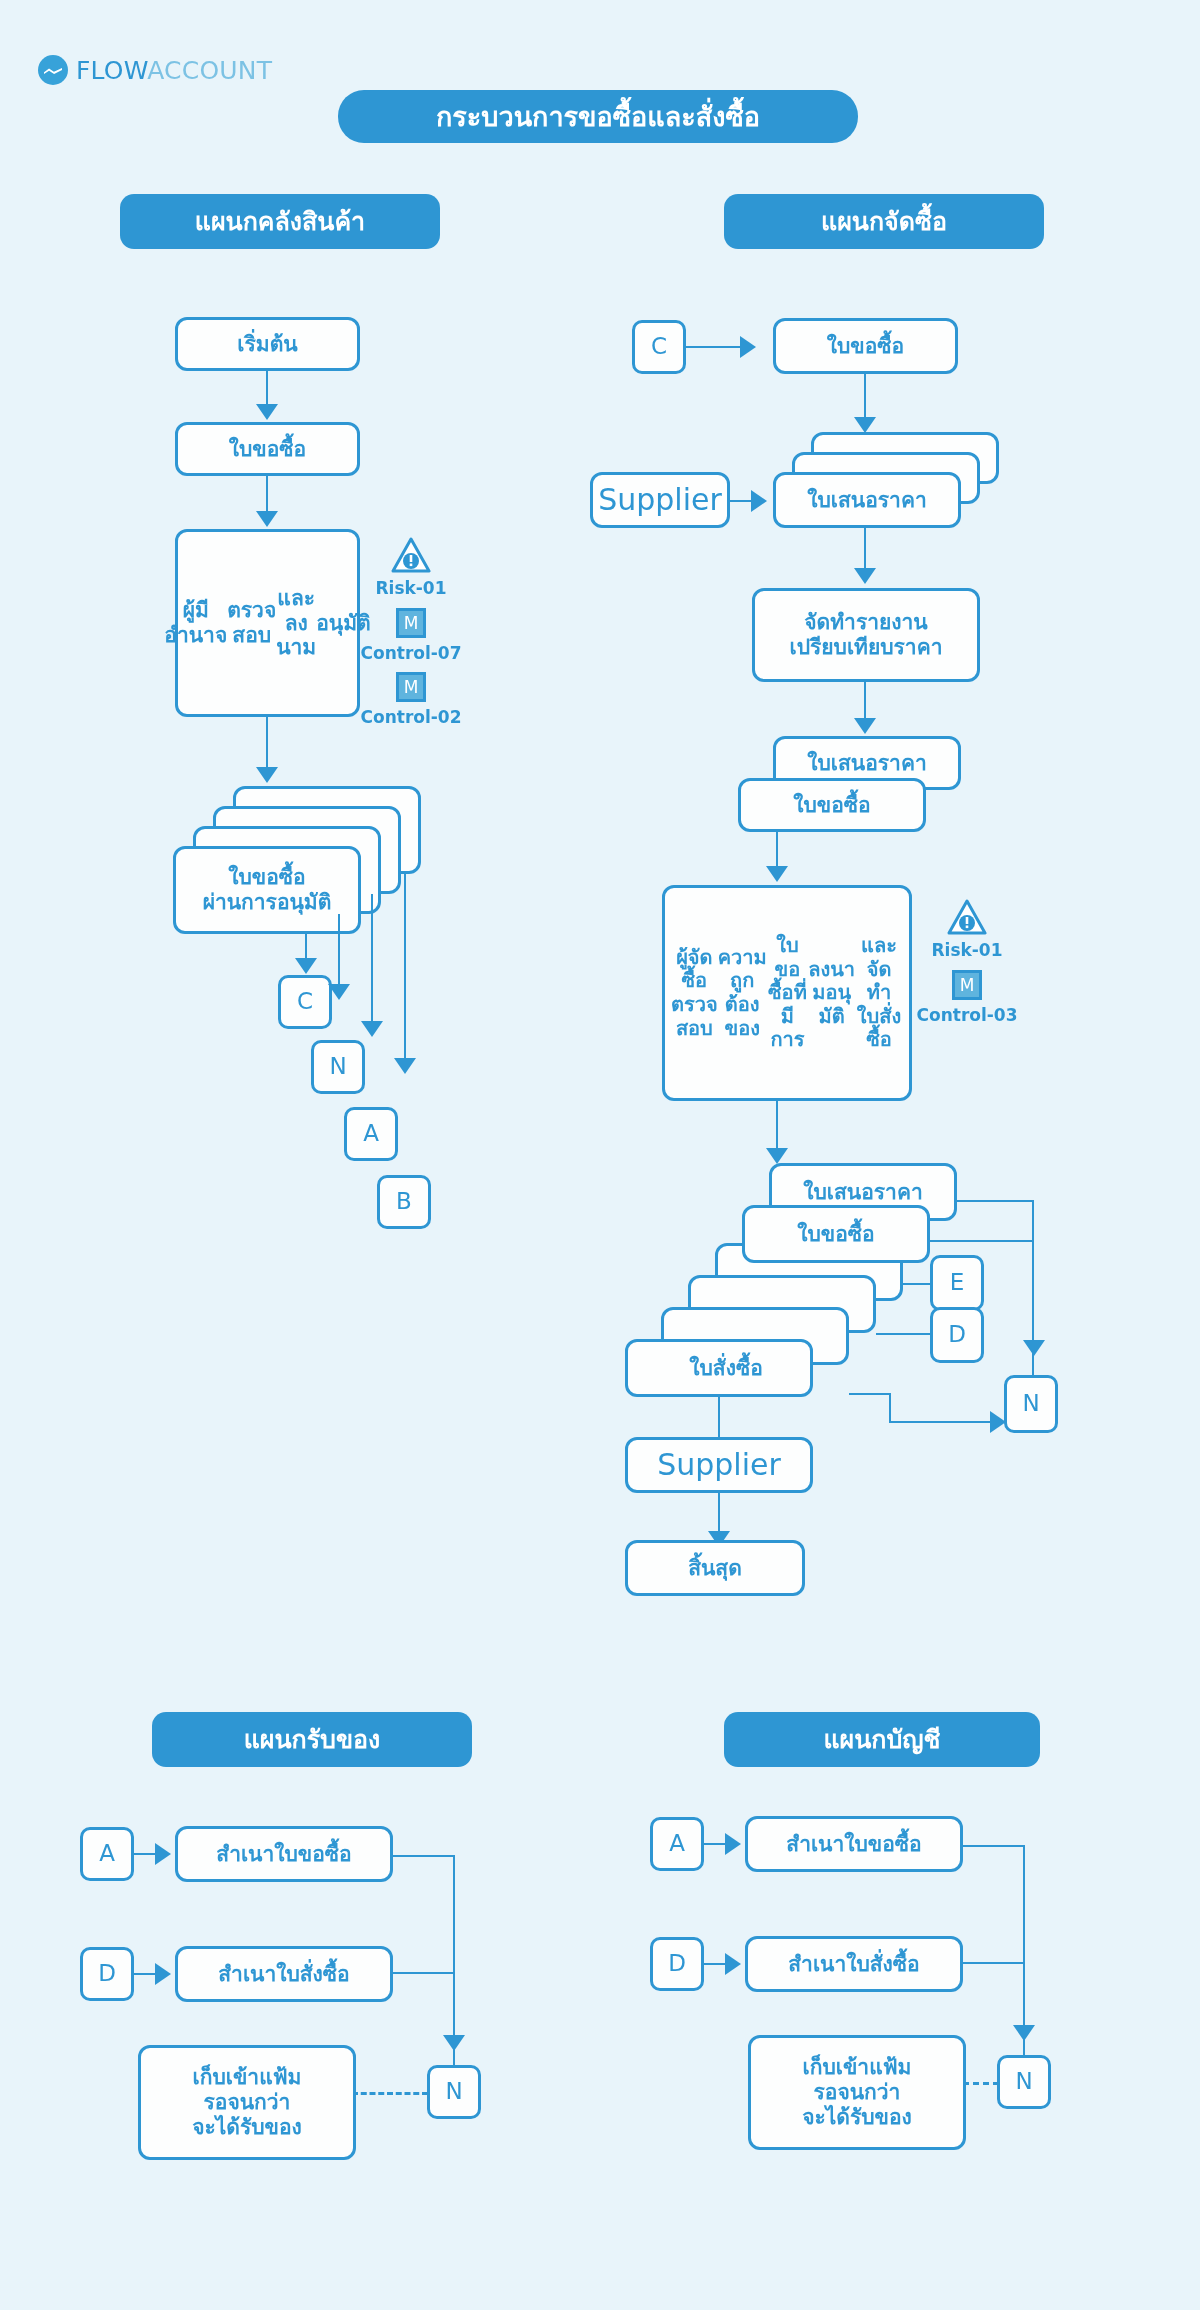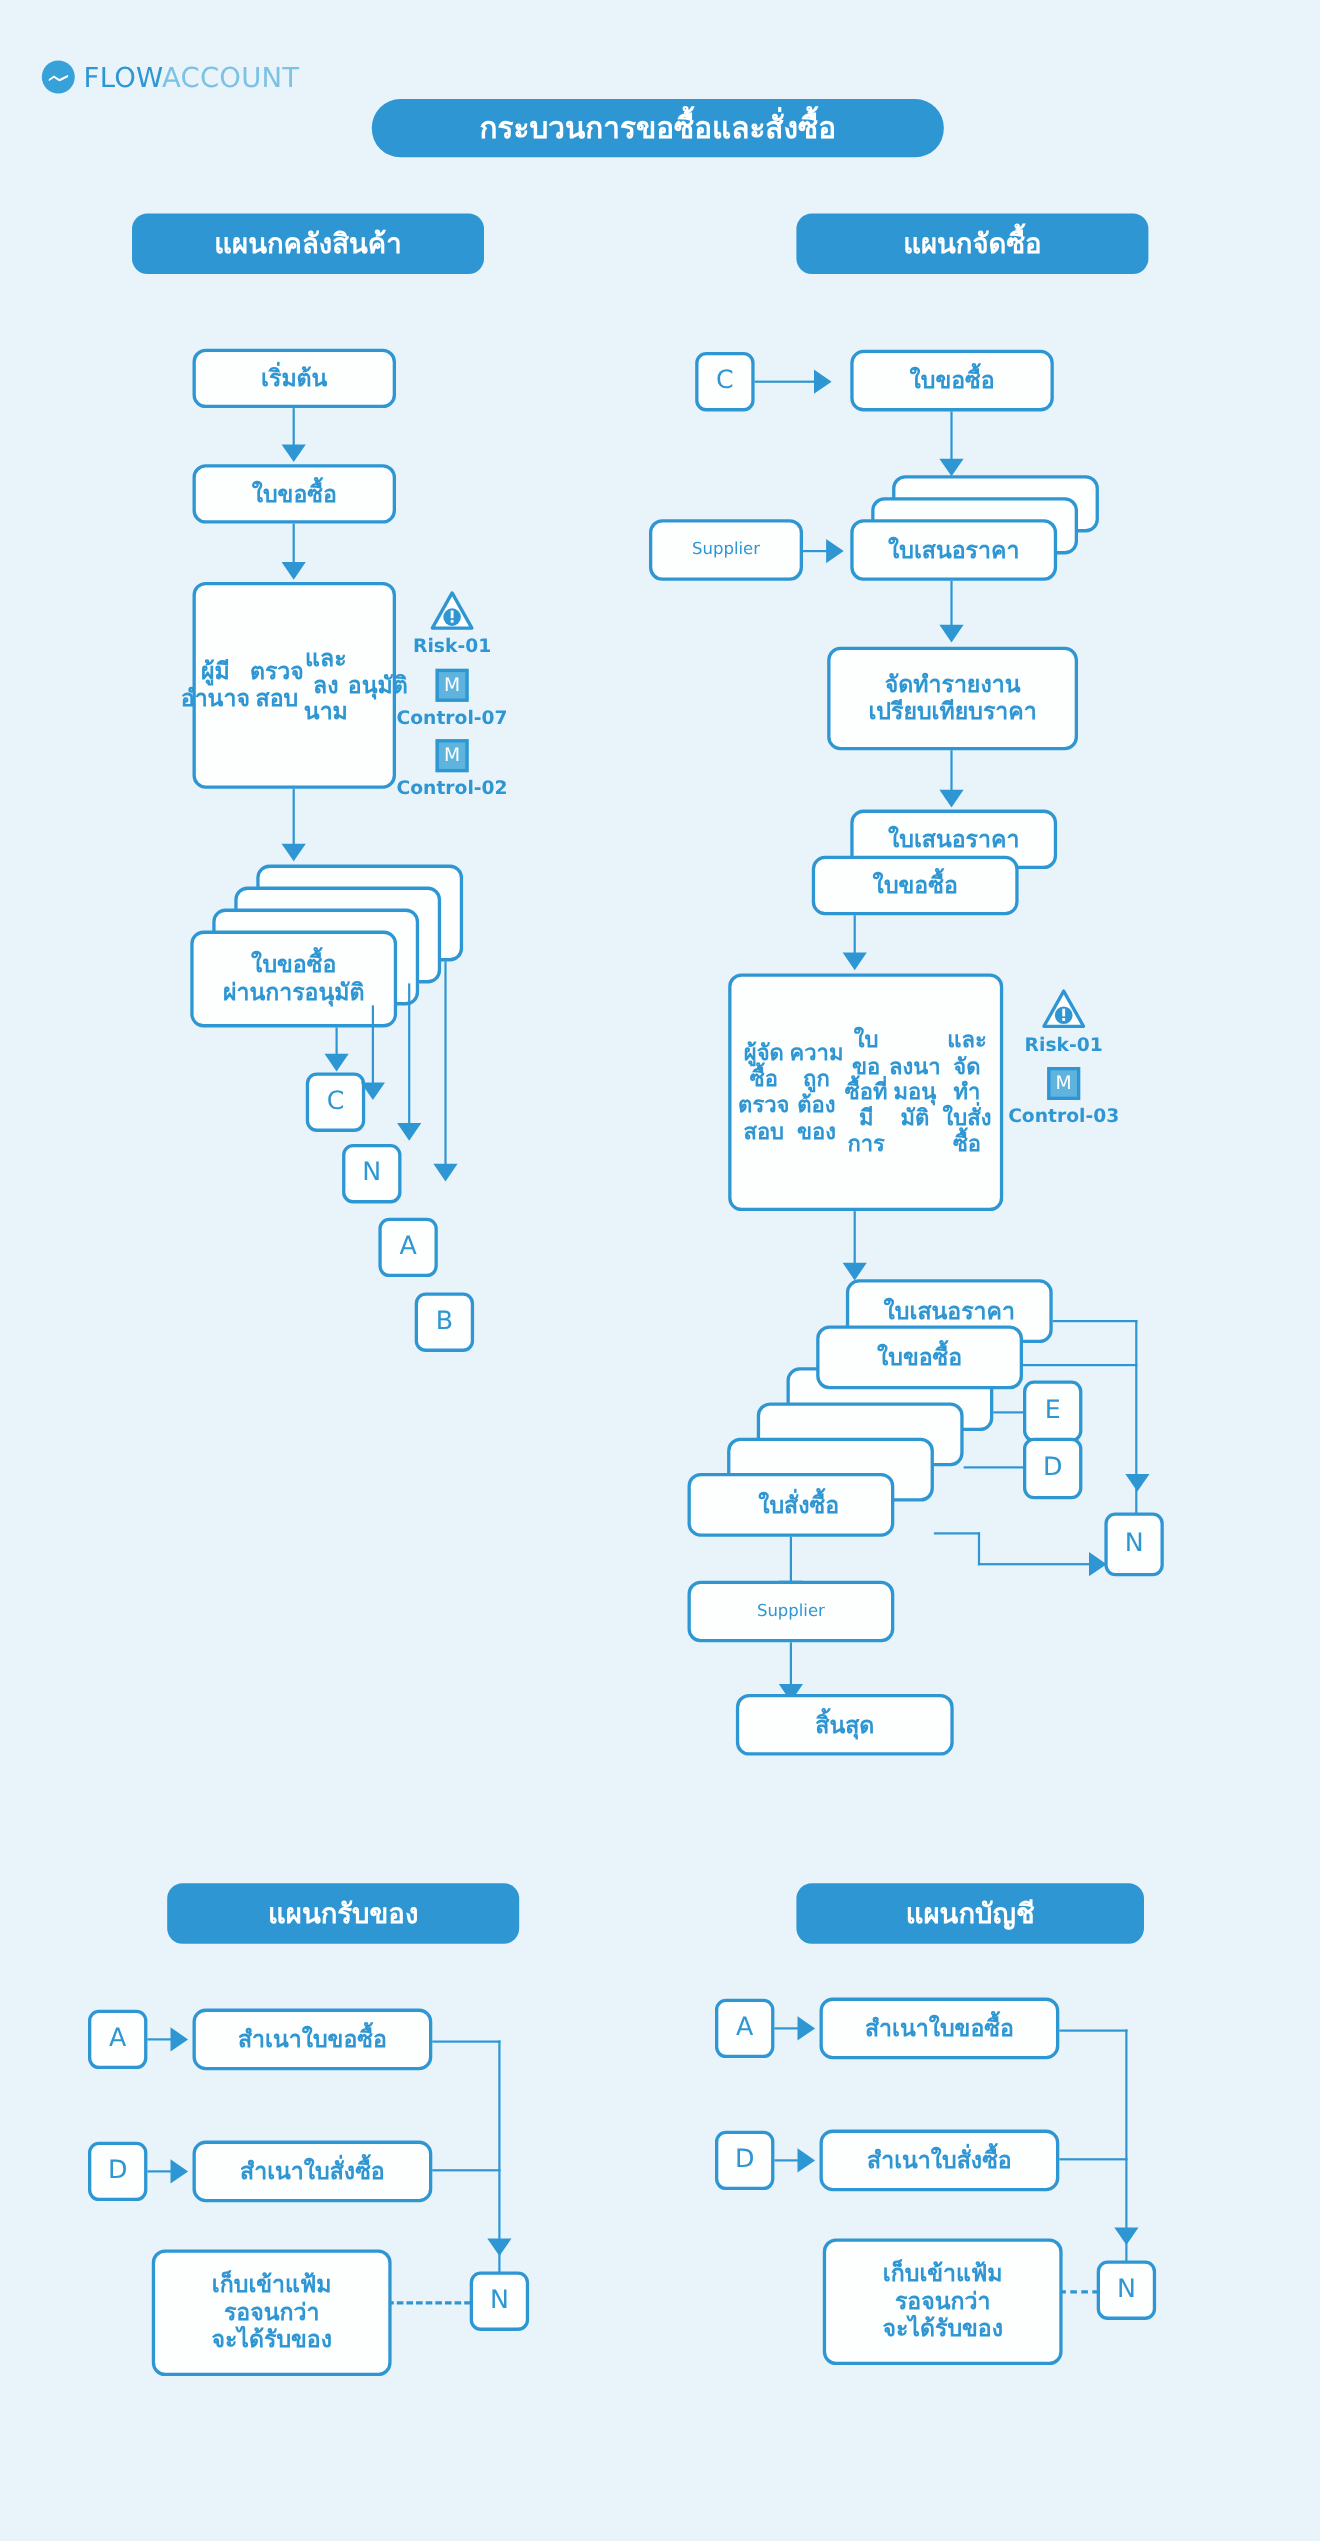--- a/index.html
+++ b/index.html
@@ -74,21 +74,21 @@
     font-weight: bold;
     display: flex;
     align-items: center;
     justify-content: center;
     text-align: center;
     box-sizing: border-box;
     font-size: 21px;
     line-height: 1.18;
     padding: 2px 6px;
   }
-  .node.latin { font-weight: 400; font-size: 15px; }
+  .node.latin { font-weight: 400; font-size: 30px; }
   .node.conn  { font-weight: 400; font-size: 23px; border-radius: 10px; }
 
   
   .sheet {
     position: absolute;
     background: #fdfefe;
     border: 3px solid #2e96d3;
     border-radius: 12px;
     box-sizing: border-box;
   }
@@ -302,21 +302,21 @@
   <div class="ln h" style="left:889px; top:1421px; width:122px;"></div>
   <div class="arrow-r" style="left:990px; top:1411px;"></div>
   <div class="node conn" style="left:1004px; top:1375px; width:54px; height:58px;">N</div>
 
   <div class="ln v" style="left:718px; top:1397px; height:50px;"></div>
   <div class="arrow-d" style="left:708px; top:1437px;"></div>
   <div class="node latin" style="left:625px; top:1437px; width:188px; height:56px;">Supplier</div>
 
   <div class="ln v" style="left:718px; top:1493px; height:48px;"></div>
   <div class="arrow-d" style="left:708px; top:1531px;"></div>
-  <div class="node" style="left:625px; top:1540px; width:198px; height:56px;margin-left:44px;">สิ้นสุด</div>
+  <div class="node" style="left:625px; top:1540px; width:180px; height:56px;">สิ้นสุด</div>
 
   <div class="node conn" style="left:80px; top:1827px; width:54px; height:54px;">A</div>
   <div class="ln h" style="left:134px; top:1853px; width:26px;"></div>
   <div class="arrow-r" style="left:155px; top:1843px;"></div>
   <div class="node" style="left:175px; top:1826px; width:218px; height:56px;">สำเนาใบขอซื้อ</div>
 
   <div class="node conn" style="left:80px; top:1947px; width:54px; height:54px;">D</div>
   <div class="ln h" style="left:134px; top:1973px; width:26px;"></div>
   <div class="arrow-r" style="left:155px; top:1963px;"></div>
   <div class="node" style="left:175px; top:1946px; width:218px; height:56px;">สำเนาใบสั่งซื้อ</div>

